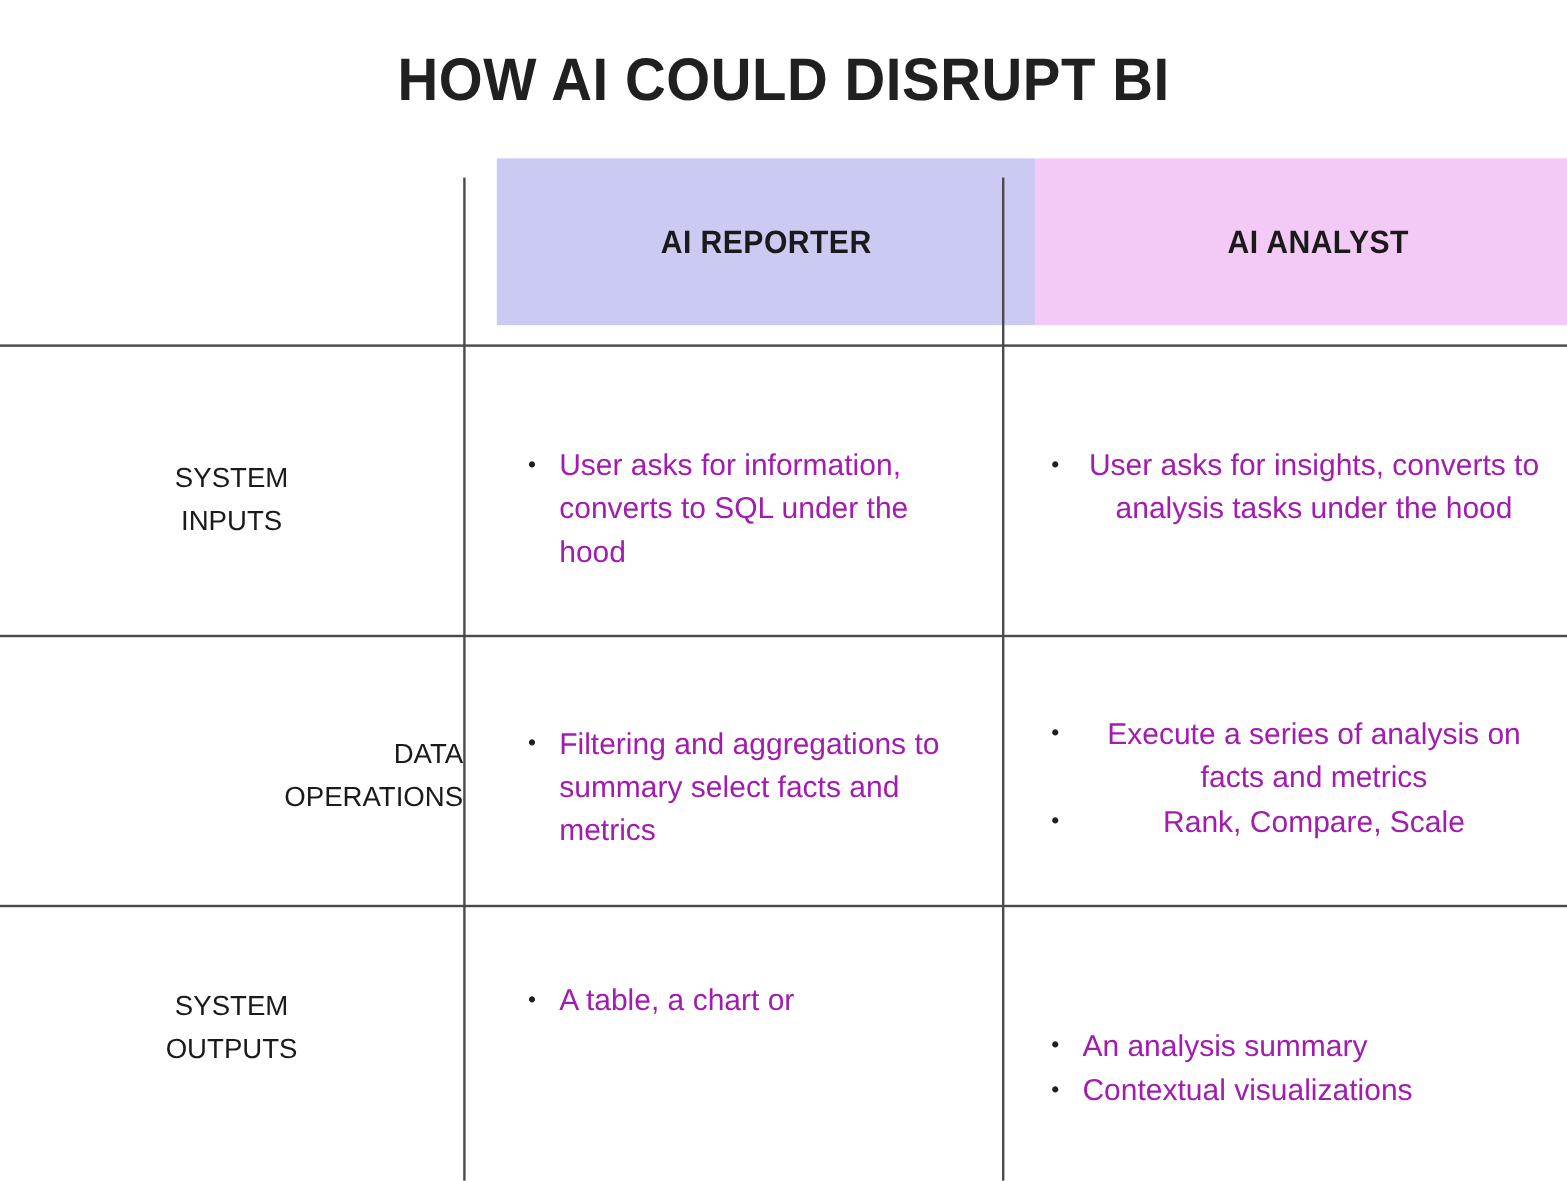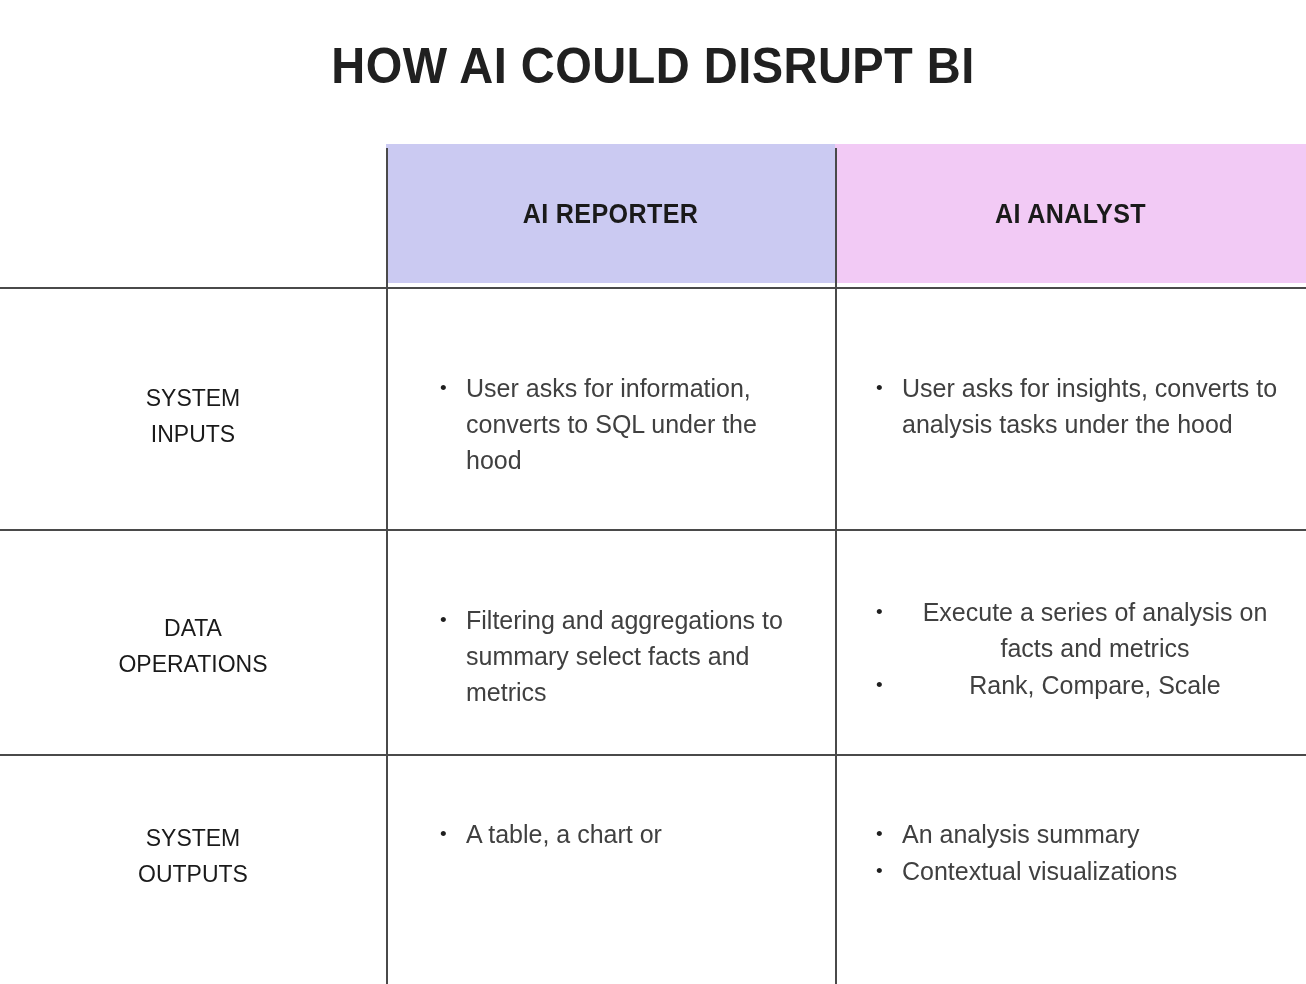--- a/index.html
+++ b/index.html
@@ -38,22 +38,23 @@
     color: #202020;
     transform: scaleX(0.94);
     transform-origin: center top;
     white-space: nowrap;
   }
 
   
   
   .header-band {
     position: absolute;
-    top: 144px;
+    top: 132px;
     height: 139px;
+    margin-left: 28px;
   }
   .hdr-reporter {
     left: 386px;
     width: 449px;
     background: #cbcaf2;
   }
   .hdr-analyst {
     left: 835px;
     width: 471px;
     background: #f2caf5;
@@ -107,21 +108,21 @@
   .cell ul {
     margin: 0;
     padding: 0;
     list-style: none;
   }
   .cell li {
     position: relative;
     padding-left: 34px;
     font-size: 25px;
     line-height: 36px;
-    color: #404040;
+    color: #a21caf;
     margin: 0 0 1px 0;
     white-space: pre-wrap;
   }
   .cell li::before {
     content: "\2022";
     position: absolute;
     left: 8px;
     top: 0;
     font-size: 19px;
     line-height: 36px;
@@ -155,27 +156,27 @@
 
   <div class="row-label" style="top:380px;">SYSTEM
 INPUTS</div>
 
   <div class="cell col-reporter" style="top:370px;">
     <ul>
       <li>User asks for information,  converts to SQL under the hood</li>
     </ul>
   </div>
 
-  <div class="cell col-analyst" style="top:370px;">
+  <div class="cell col-analyst" style="top:370px;text-align:center;">
     <ul>
       <li>User asks for insights, converts to analysis tasks under the hood</li>
     </ul>
   </div>
 
-  <div class="row-label" style="top:610px;">DATA
+  <div class="row-label" style="top:610px;text-align:right;">DATA
 OPERATIONS</div>
 
   <div class="cell col-reporter" style="top:602px;">
     <ul>
       <li>Filtering and aggregations to summary select facts and metrics</li>
     </ul>
   </div>
 
   <div class="cell col-analyst" style="top:594px;text-align:center;">
     <ul>
@@ -186,20 +187,20 @@
 
   <div class="row-label" style="top:820px;">SYSTEM
 OUTPUTS</div>
 
   <div class="cell col-reporter" style="top:816px;">
     <ul>
       <li>A table, a chart or</li>
     </ul>
   </div>
 
-  <div class="cell col-analyst" style="top:816px;">
+  <div class="cell col-analyst" style="top:854px;">
     <ul>
       <li>An analysis summary</li>
       <li>Contextual visualizations</li>
     </ul>
   </div>
 
 </div>
 
 </body></html>

